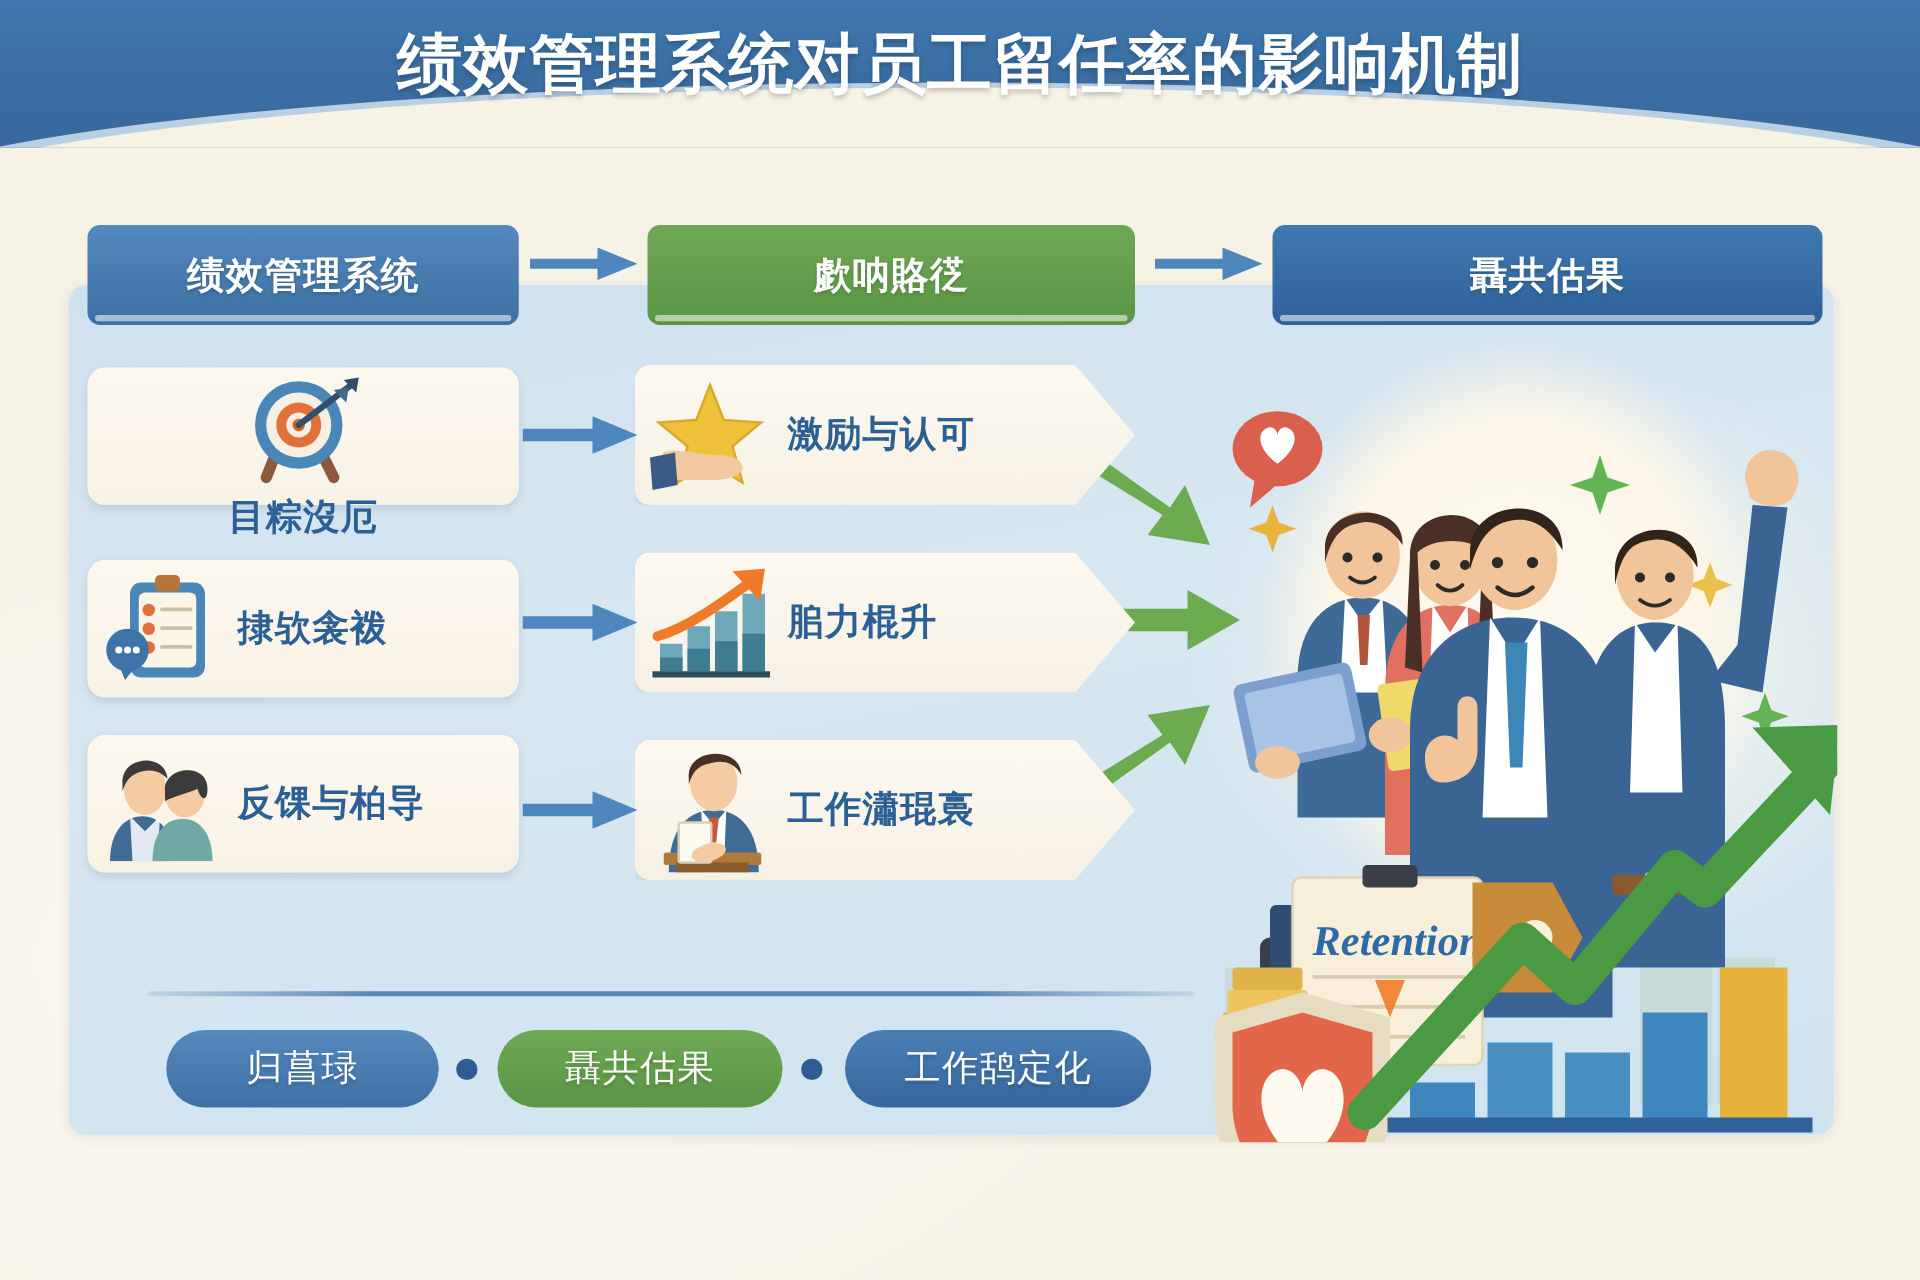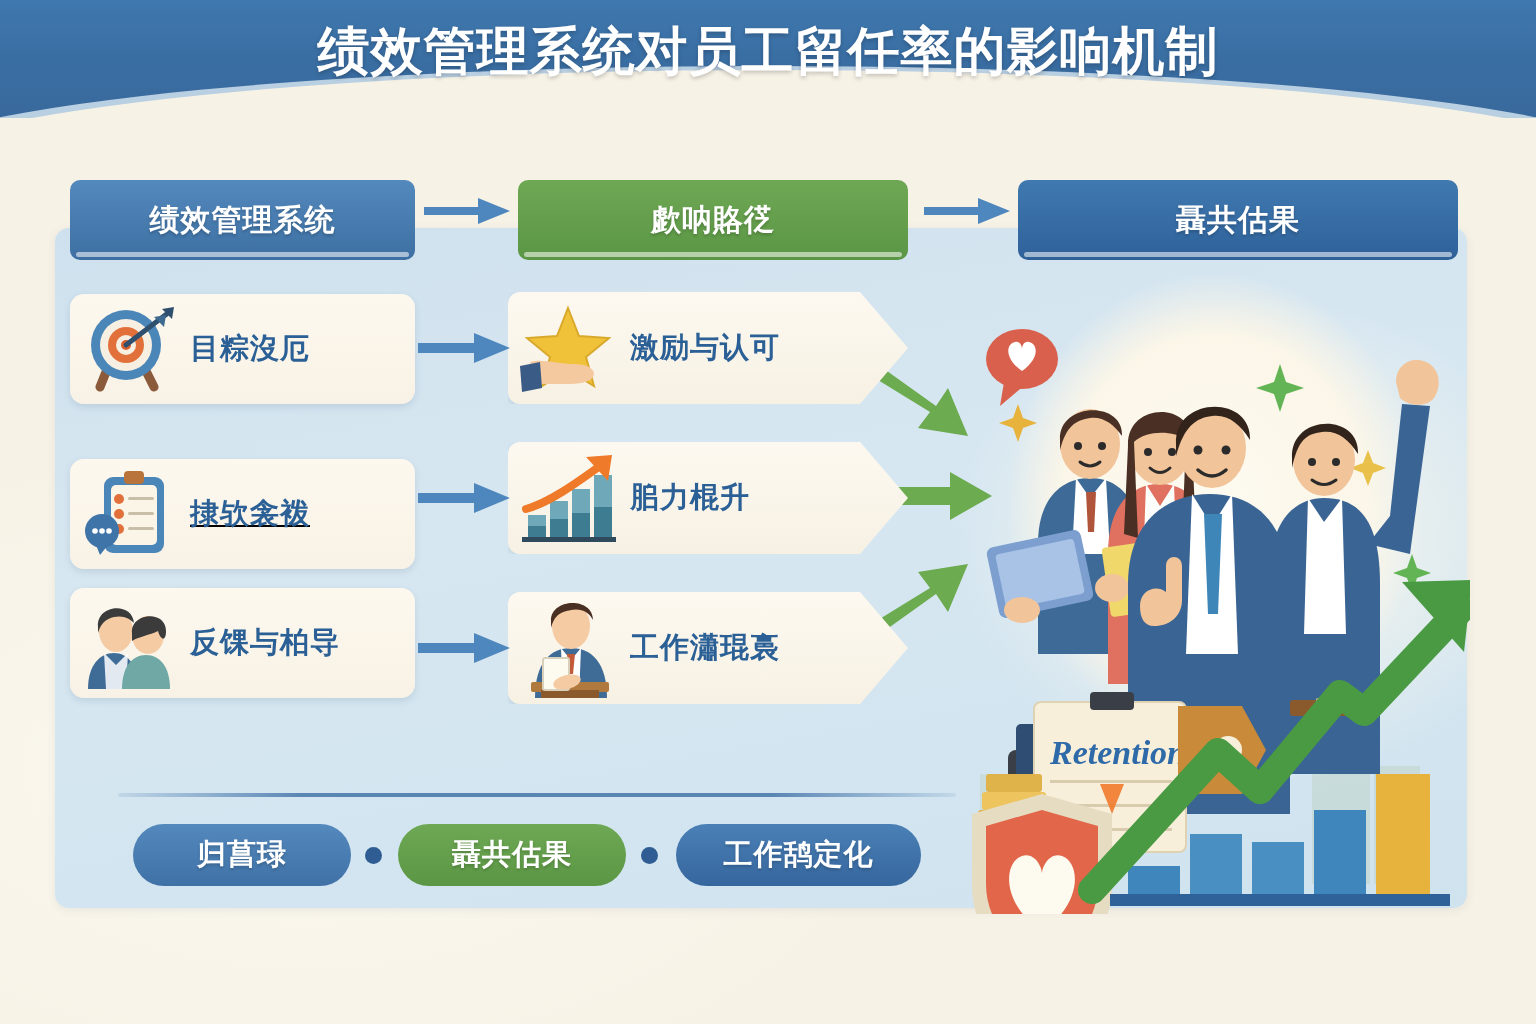--- a/index.html
+++ b/index.html
@@ -138,22 +138,22 @@
     display: flex; align-items: center; justify-content: center;
     flex: none;
   }
   .lcard .label {
     font-size: 29px;
     font-weight: bold;
     color: #2b6096;
     letter-spacing: 1px;
     white-space: nowrap;
   }
-  .lc-1 { top: 294px; }
-  .lc-2 { top: 459px; text-decoration: underline; }
+  .lc-1 { top: 294px; flex-direction: column; }
+  .lc-2 { top: 448px; }
   .lc-3 { top: 588px; }
 
   .row-arrow {
     position: absolute;
     left: 418px;
     width: 92px; height: 30px;
     z-index: 6;
   }
   .ra-1 { top: 333px; }
   .ra-2 { top: 483px; }
@@ -209,21 +209,21 @@
   .pill {
     position: absolute;
     top: 824px;
     height: 62px;
     border-radius: 31px;
     display: flex;
     align-items: center;
     justify-content: center;
     color: #ffffff;
     font-size: 29px;
-    font-weight: bold;
+    font-weight: normal;
     letter-spacing: 1px;
     text-shadow: 0 2px 3px rgba(0,0,0,0.18);
     z-index: 6;
     white-space: nowrap;
   }
   .p-1 { left: 133px; width: 218px; background: linear-gradient(180deg,#5489bd,#3f71a6); }
   .p-2 { left: 398px; width: 228px; background: linear-gradient(180deg,#6ea854,#5a9644); }
   .p-3 { left: 676px; width: 245px; background: linear-gradient(180deg,#4a80b6,#36669e); }
   .pill-dot {
     position: absolute;

